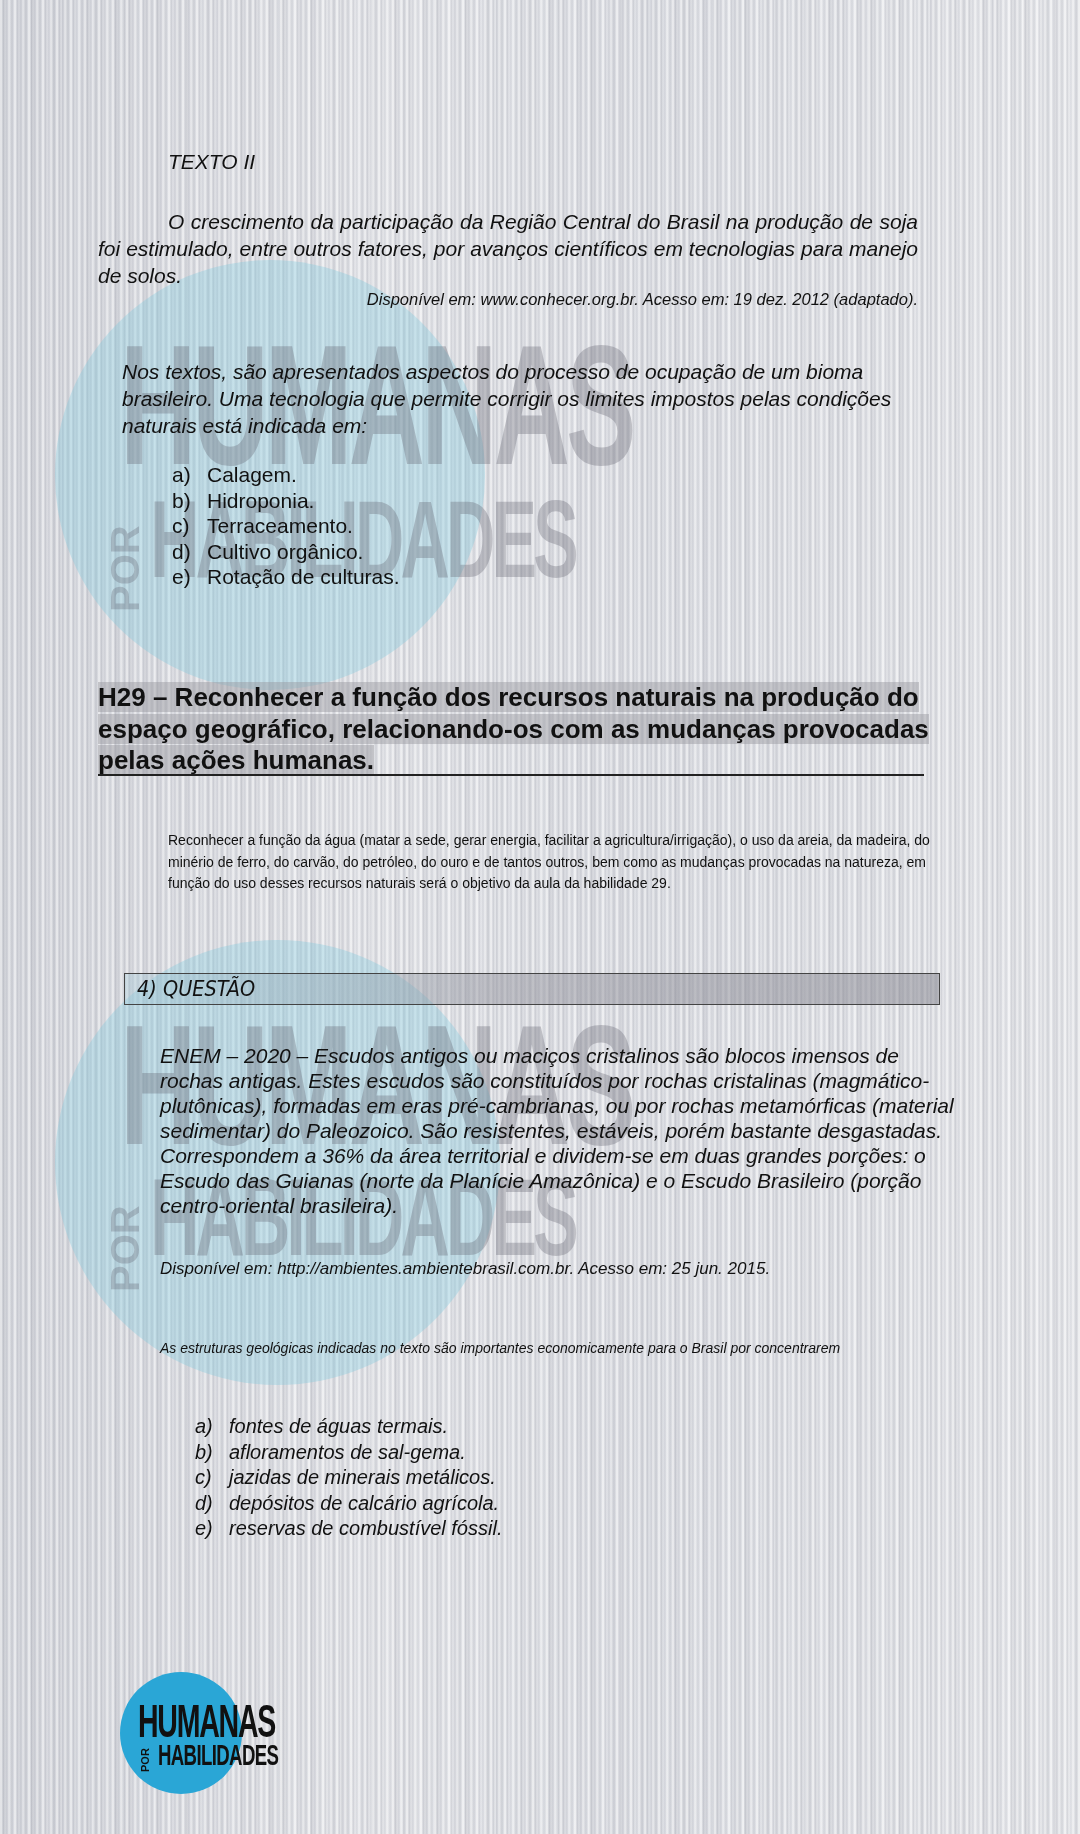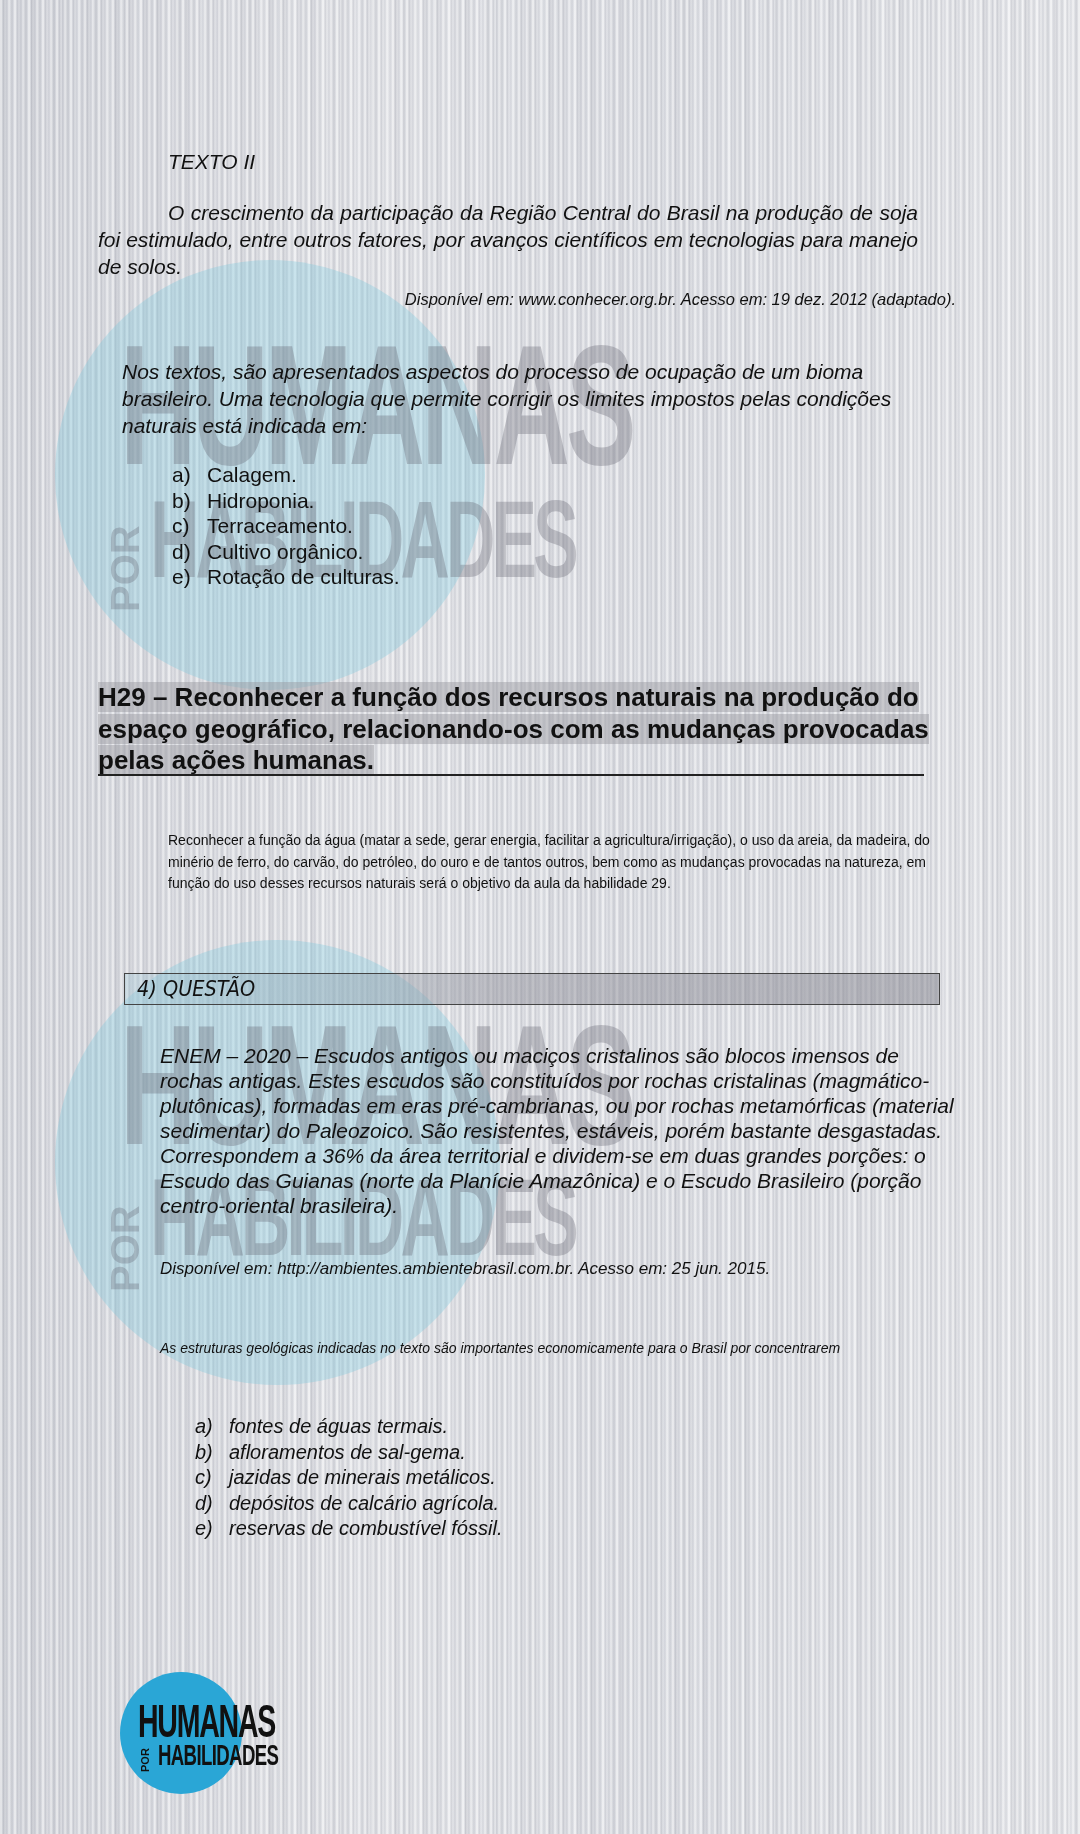--- a/index.html
+++ b/index.html
@@ -53,27 +53,27 @@
       transform-origin: left top;
       line-height: 1;
     }
 
     .content { position: absolute; left: 0; top: 0; width: 1080px; height: 1834px; border-radius: 17px; }
 
     .abs { position: absolute; }
 
     .texto-title { left: 168px; top: 150px; font-size: 21px; font-style: italic; }
     .texto-body {
-      left: 98px; top: 199px; width: 820px;
+      left: 98px; top: 208px; width: 820px;
       font-size: 21px; font-style: italic; line-height: 27px;
       text-align: justify; text-indent: 70px;
     }
     .texto-source {
       left: 98px; top: 290px; width: 820px;
-      font-size: 16.5px; font-style: italic; text-align: right; padding-left: 38px;
+      font-size: 16.5px; font-style: italic; text-align: right;
     }
 
     .q-stem {
       left: 122px; top: 358px; width: 830px;
       font-size: 21px; line-height: 27px; font-style: italic;
     }
     .options {
       left: 172px; top: 462px;
       font-size: 21px; line-height: 25.5px;
       margin: 0; padding: 0; list-style: none;

